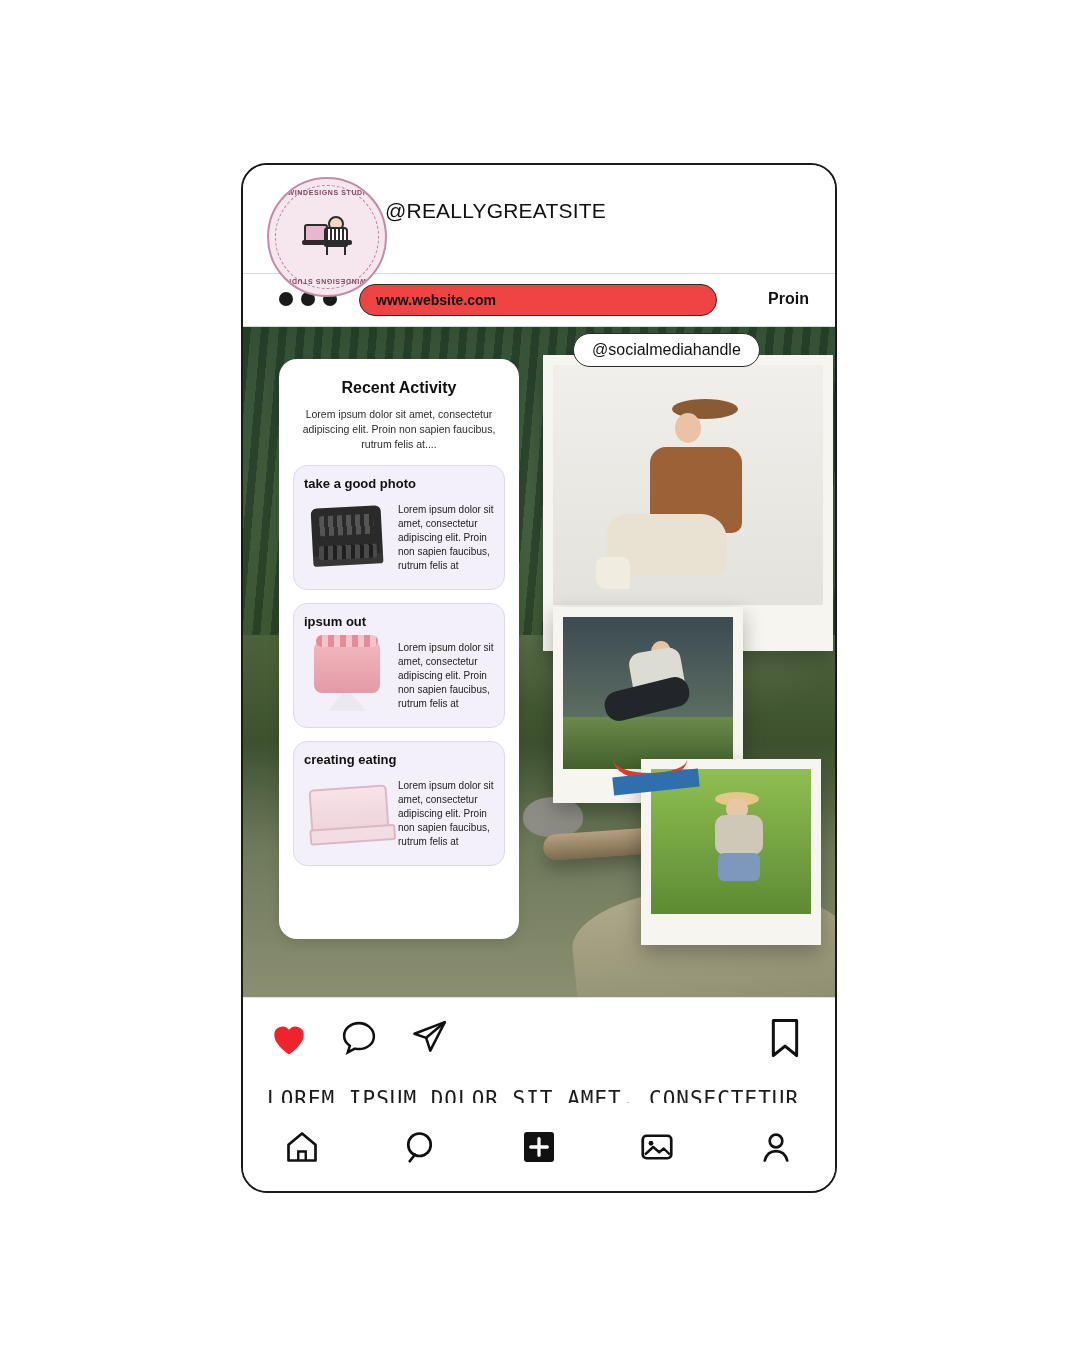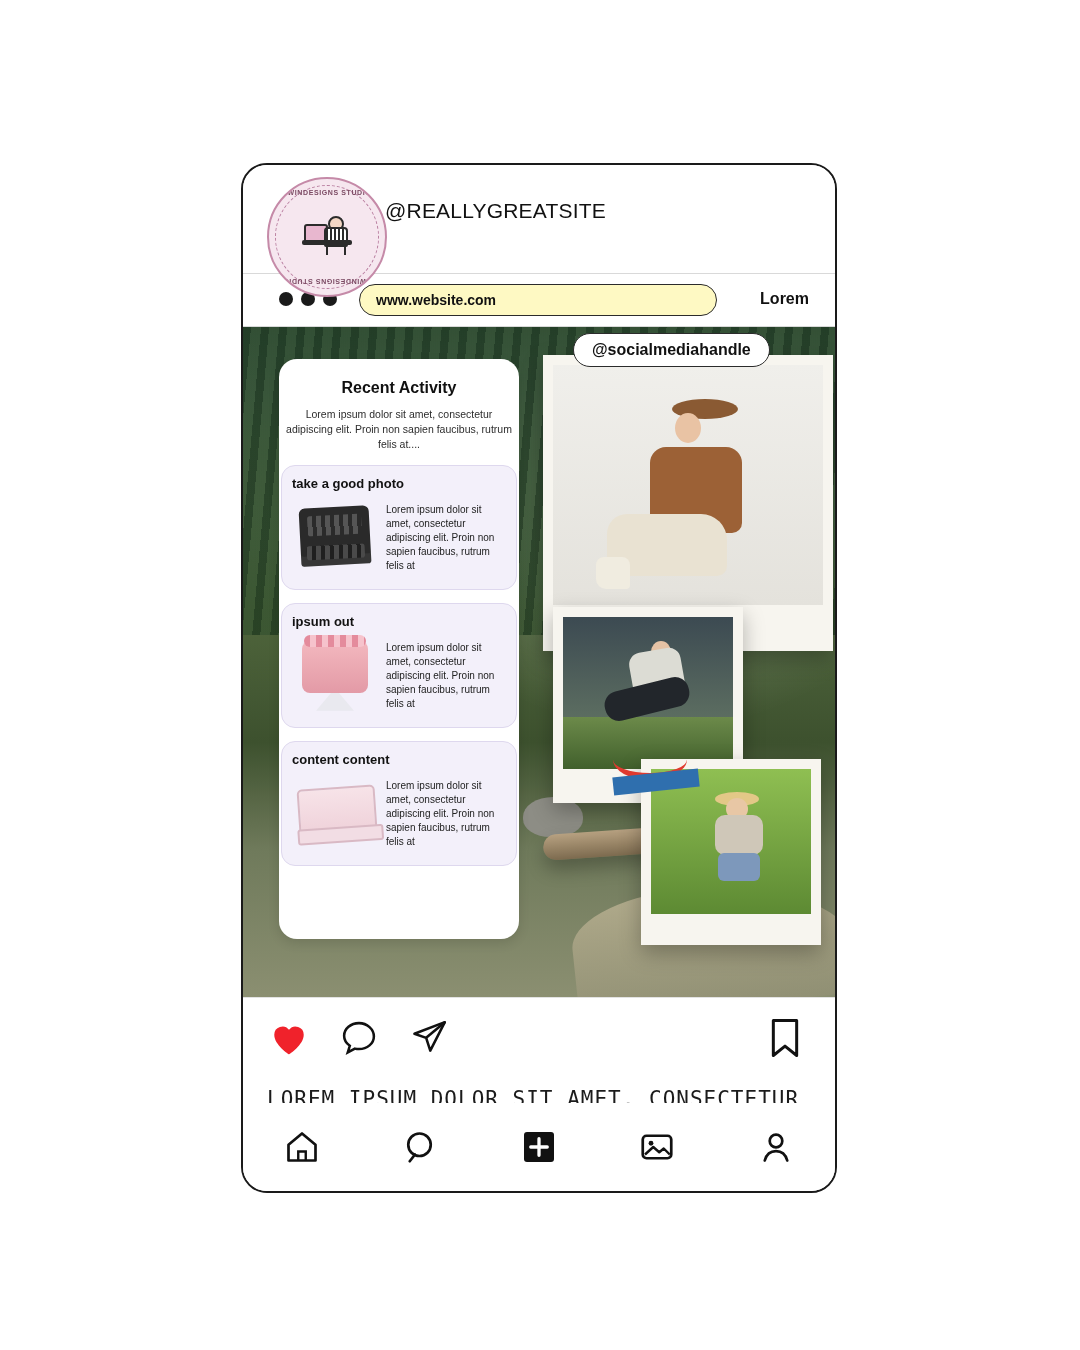--- a/index.html
+++ b/index.html
@@ -150,21 +150,21 @@
     background: #1a1a1a;
   }
   .url-pill {
     position: absolute;
     left: 116px;
     top: 10px;
     width: 358px;
     height: 32px;
     border: 1.5px solid #2b2b2b;
     border-radius: 16px;
-    background: #fef9c3;
+    background: #ef4444;
     display: flex;
     align-items: center;
     padding-left: 16px;
     box-sizing: border-box;
     font-size: 14px;
     font-weight: bold;
     color: #111111;
   }
   .home-link {
     position: absolute;
@@ -224,36 +224,36 @@
 
   .handle-badge {
     position: absolute;
     left: 330px;
     top: 6px;
     background: #ffffff;
     border: 1.5px solid #2b2b2b;
     border-radius: 18px;
     padding: 7px 18px;
     font-size: 16px;
-    font-weight: bold;
+    font-weight: normal;
     color: #111111;
     z-index: 30;
   }
 
   
   .activity-card {
     position: absolute;
     left: 36px;
     top: 32px;
     width: 240px;
     height: 580px;
     background: #ffffff;
     border-radius: 18px;
     box-sizing: border-box;
-    padding: 16px 2px;
+    padding: 16px 14px;
     z-index: 25;
     box-shadow: 0 4px 12px rgba(0,0,0,0.12);
   }
   .activity-title {
     text-align: center;
     font-size: 16px;
     font-weight: bold;
     color: #111111;
     margin: 4px 0 10px 0;
   }
@@ -545,21 +545,21 @@
       <div class="handle-title">@REALLYGREATSITE</div>
     </div>
 
     <div class="browser-bar">
       <div class="dots">
         <i></i>
           <i></i>
           <i></i>
       </div>
       <div class="url-pill" placeholder="www.website.com">www.website.com</div>
-      <div class="home-link">Lorem</div>
+      <div class="home-link">Proin</div>
     </div>
 
     <div class="post-body">
       <div class="bg-photo">
         <div class="bg-trees"></div>
         <div class="bg-path"></div>
         <div class="bg-rock"></div>
         <div class="bg-log"></div>
       </div>
 
@@ -616,21 +616,21 @@
           <div class="item-row">
             <div class="item-thumb">
               <div class="tw-cake"></div>
               <div class="tw-stand"></div>
             </div>
             <div class="item-text">Lorem ipsum dolor sit amet, consectetur adipiscing elit. Proin non sapien faucibus, rutrum felis at</div>
           </div>
         </div>
 
         <div class="activity-item">
-          <div class="item-title">content content</div>
+          <div class="item-title">creating eating</div>
           <div class="item-row">
             <div class="item-thumb">
               <div class="tw-laptop"></div>
             </div>
             <div class="item-text">Lorem ipsum dolor sit amet, consectetur adipiscing elit. Proin non sapien faucibus, rutrum felis at</div>
           </div>
         </div>
       </div>
     </div>
 

